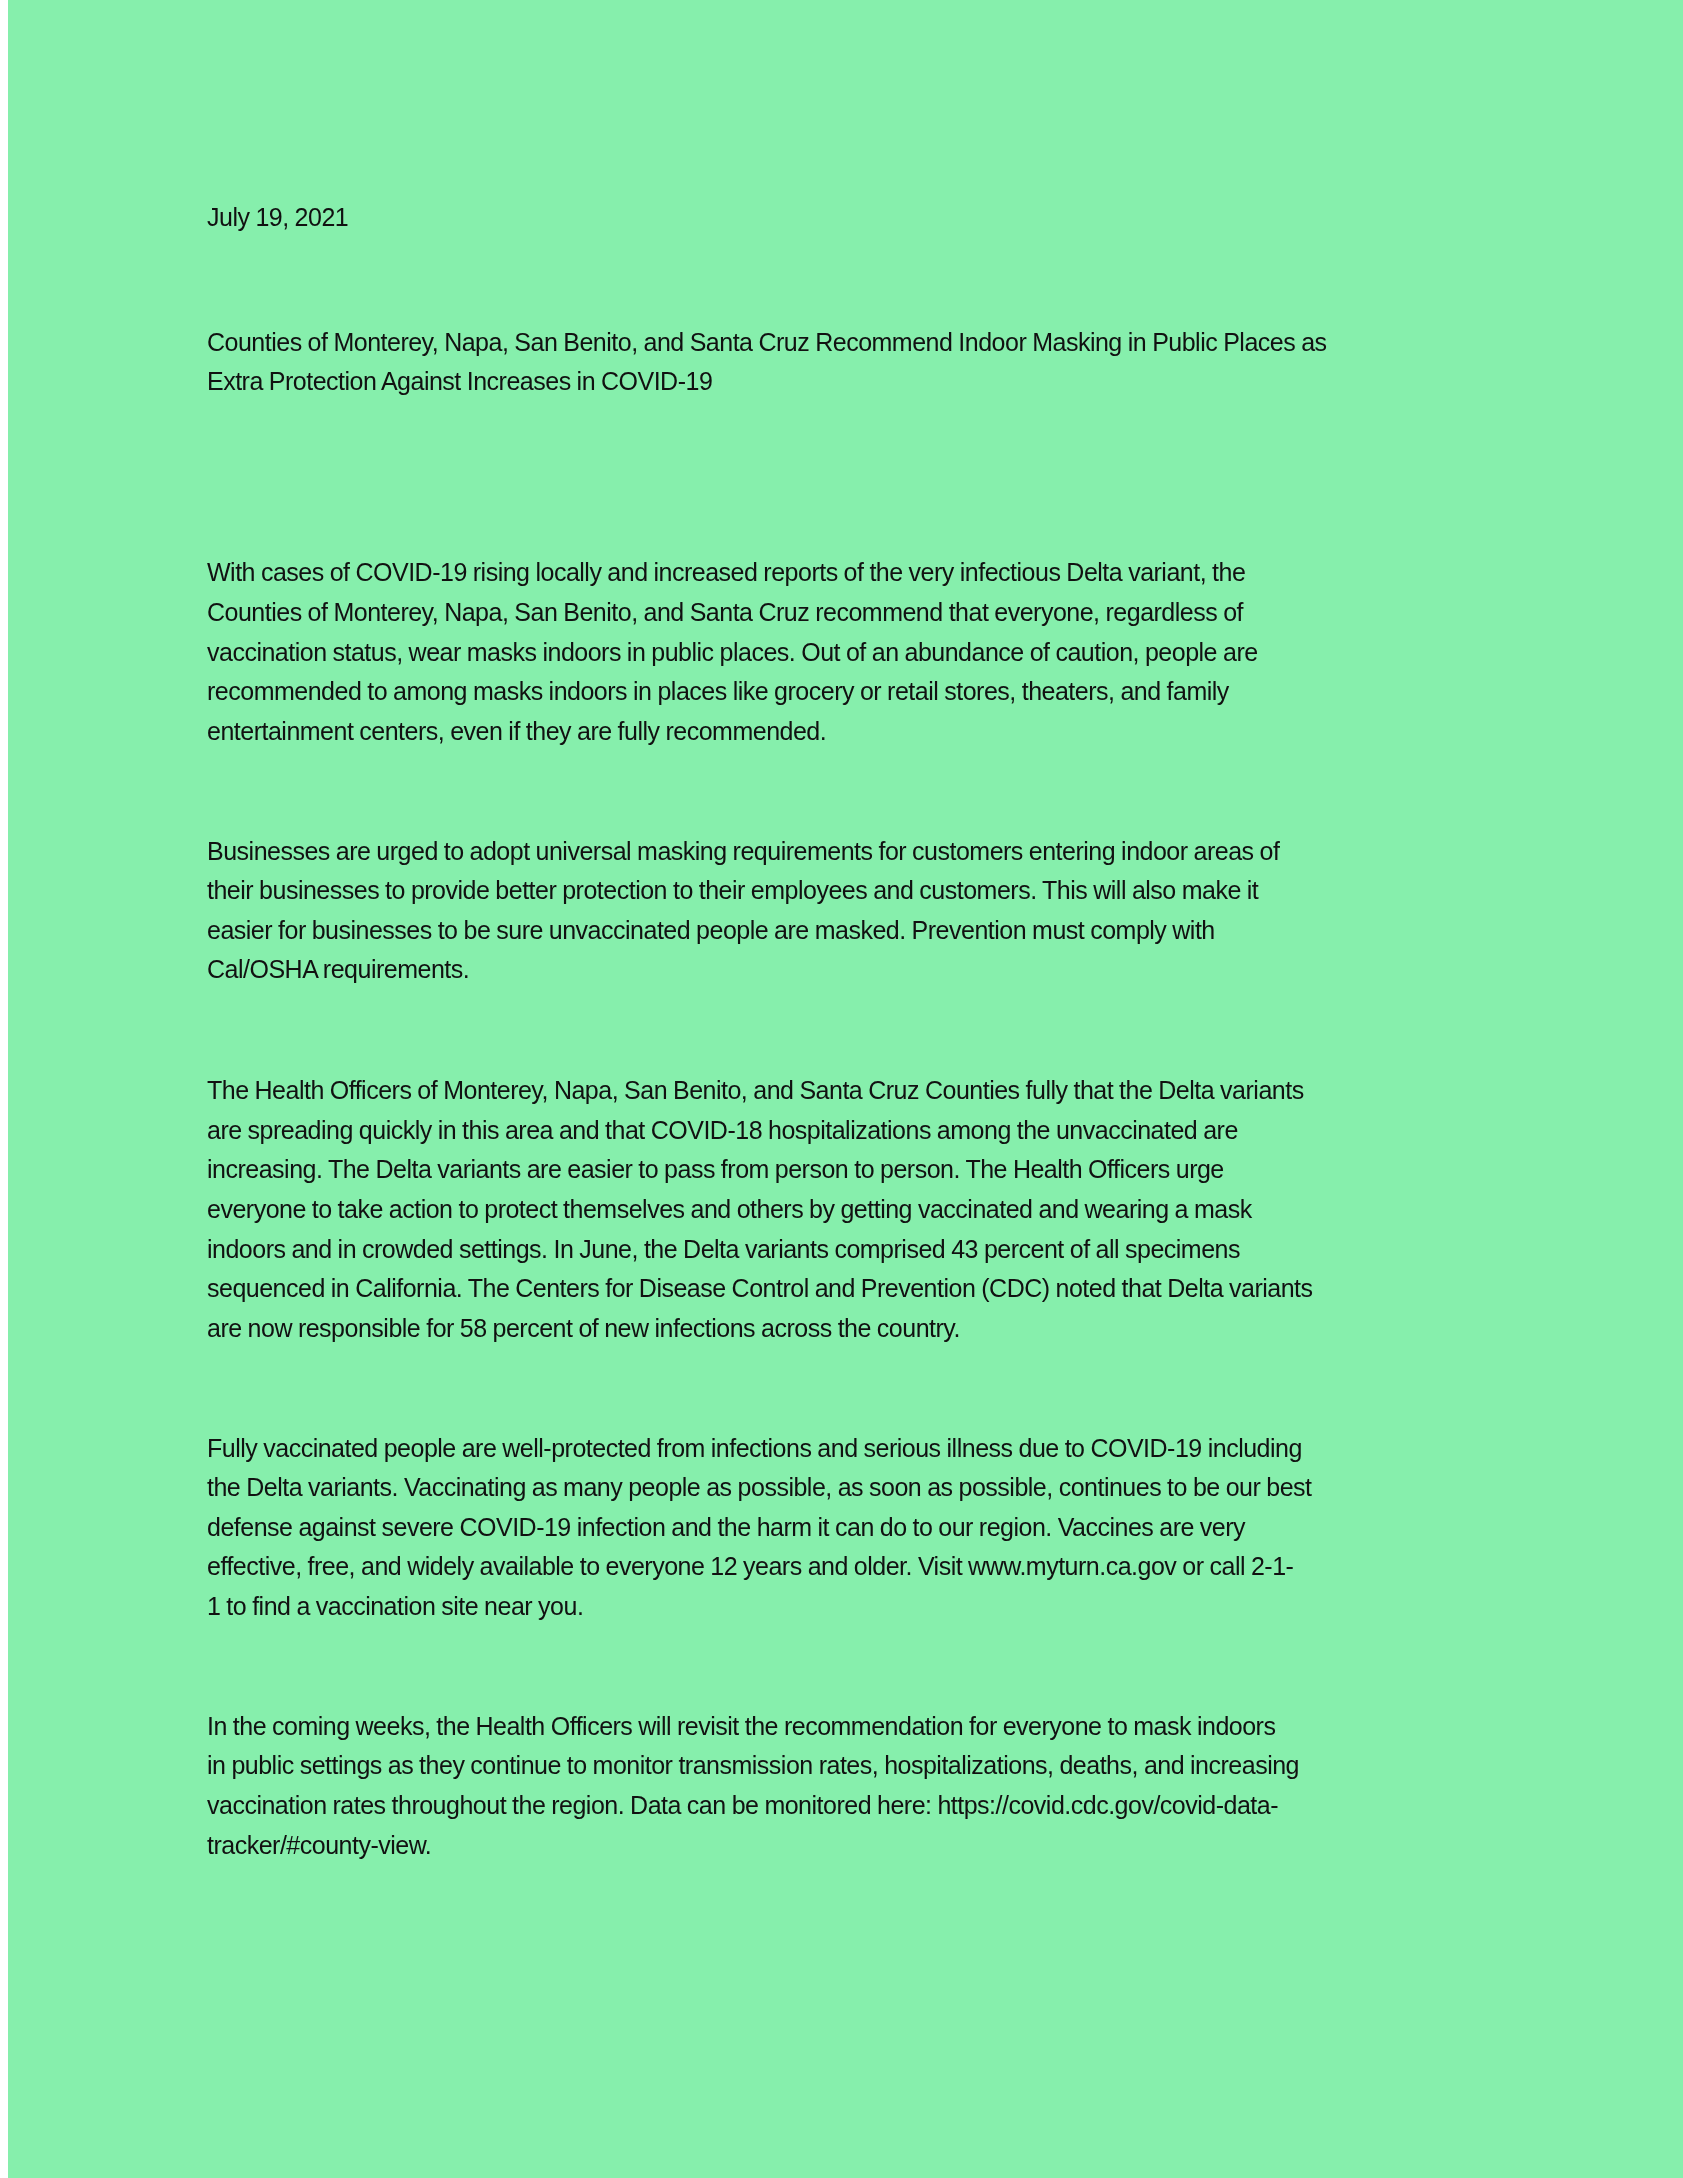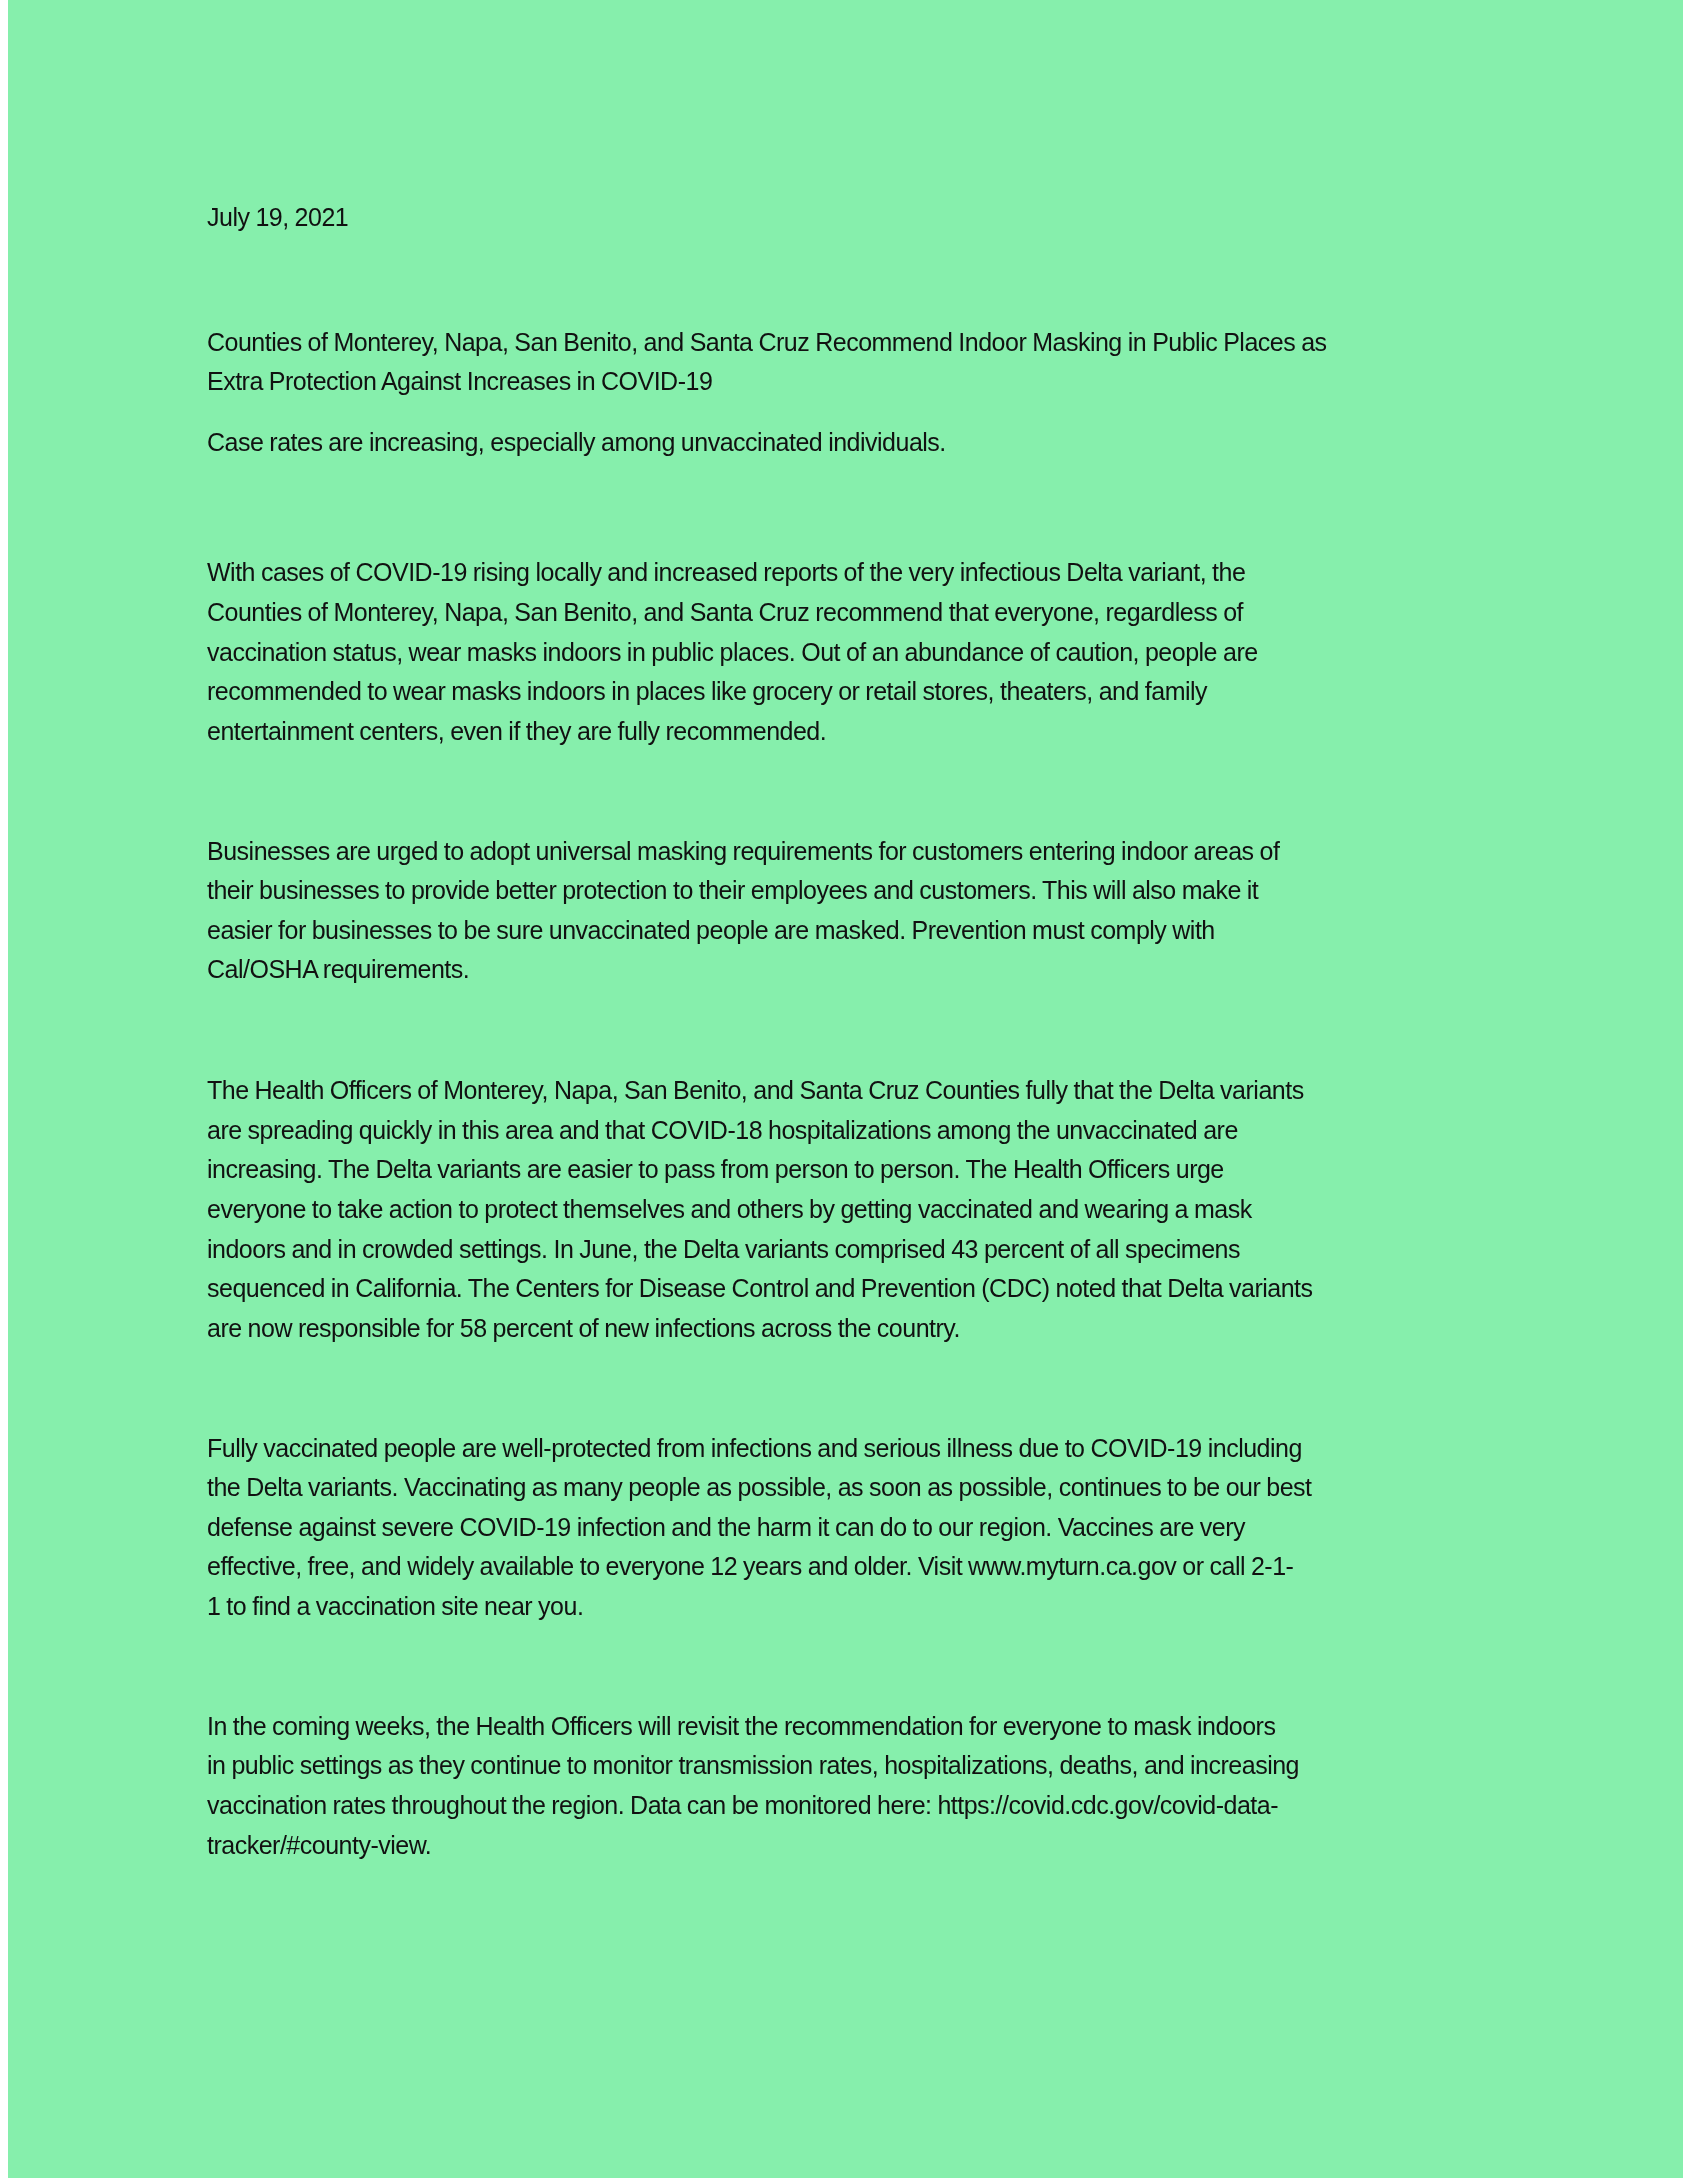--- a/index.html
+++ b/index.html
@@ -42,27 +42,26 @@
 
 <div class="page">
 
   <div class="line date">July 19, 2021</div>
 
   <div class="block">
     <div class="line" style="top:326px">Counties of Monterey, Napa, San Benito, and Santa Cruz Recommend Indoor Masking in Public Places as</div>
     <div class="line" style="top:365px">Extra Protection Against Increases in COVID-19</div>
   </div>
 
-  <div class="line" style="top:426px">Case rates are increasing, especially among unvaccinated individuals.</div>
 
   <div class="block">
     <div class="line" style="top:556px">With cases of COVID-19 rising locally and increased reports of the very infectious Delta variant, the</div>
     <div class="line" style="top:596px">Counties of Monterey, Napa, San Benito, and Santa Cruz recommend that everyone, regardless of</div>
     <div class="line" style="top:636px">vaccination status, wear masks indoors in public places. Out of an abundance of caution, people are</div>
-    <div class="line" style="top:675px">recommended to wear masks indoors in places like grocery or retail stores, theaters, and family</div>
+    <div class="line" style="top:675px">recommended to among masks indoors in places like grocery or retail stores, theaters, and family</div>
     <div class="line" style="top:715px">entertainment centers, even if they are fully recommended.</div>
   </div>
 
   <div class="block">
     <div class="line" style="top:835px">Businesses are urged to adopt universal masking requirements for customers entering indoor areas of</div>
     <div class="line" style="top:874px">their businesses to provide better protection to their employees and customers.  This will also make it</div>
     <div class="line" style="top:914px">easier for businesses to be sure unvaccinated people are masked. Prevention must comply with</div>
     <div class="line" style="top:953px">Cal/OSHA requirements.</div>
   </div>
 

